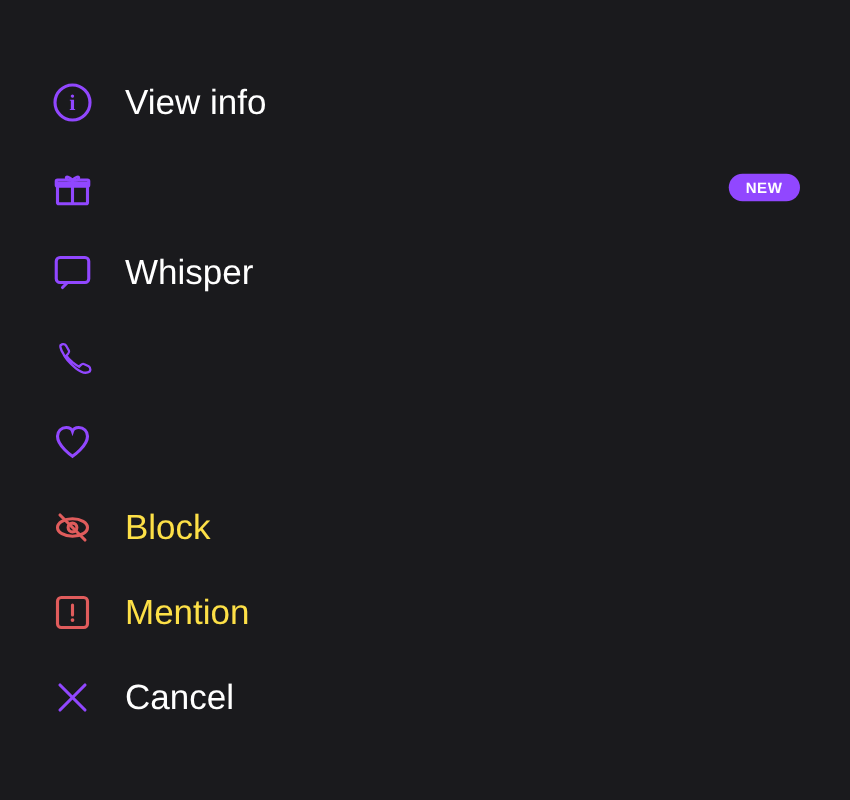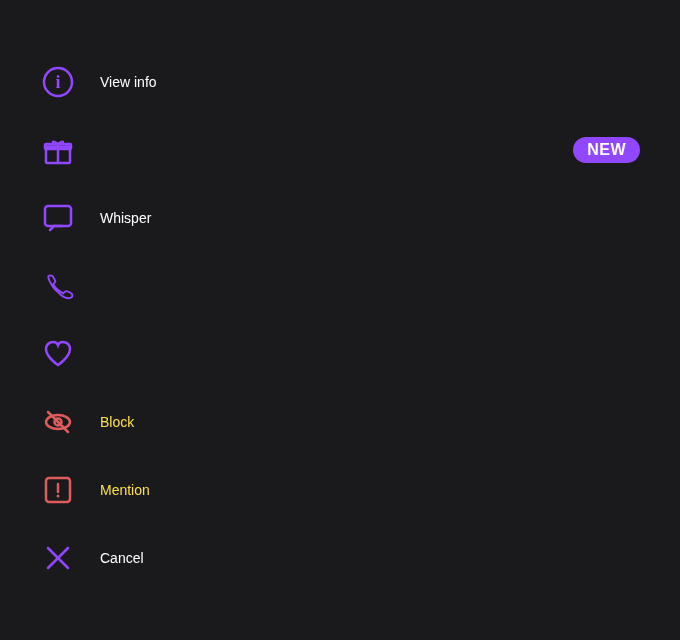--- a/index.html
+++ b/index.html
@@ -37,35 +37,35 @@
       width: 36px;
       height: 36px;
       display: flex;
       align-items: center;
       justify-content: center;
       flex-shrink: 0;
       margin-right: 24px;
     }
 
     .menu-label {
-      font-size: 14px;
+      font-size: 28px;
       font-weight: 500;
       color: #ffffff;
     }
 
     .menu-label.red {
       color: #fde047;
     }
 
     .badge-new {
       position: absolute;
       right: 40px;
       background-color: #9147ff;
       color: #ffffff;
-      font-size: 16px;
+      font-size: 12px;
       font-weight: 700;
       padding: 4px 14px;
       border-radius: 20px;
       letter-spacing: 0.5px;
     }
 
     svg {
       overflow: visible;
     }
   </style>

